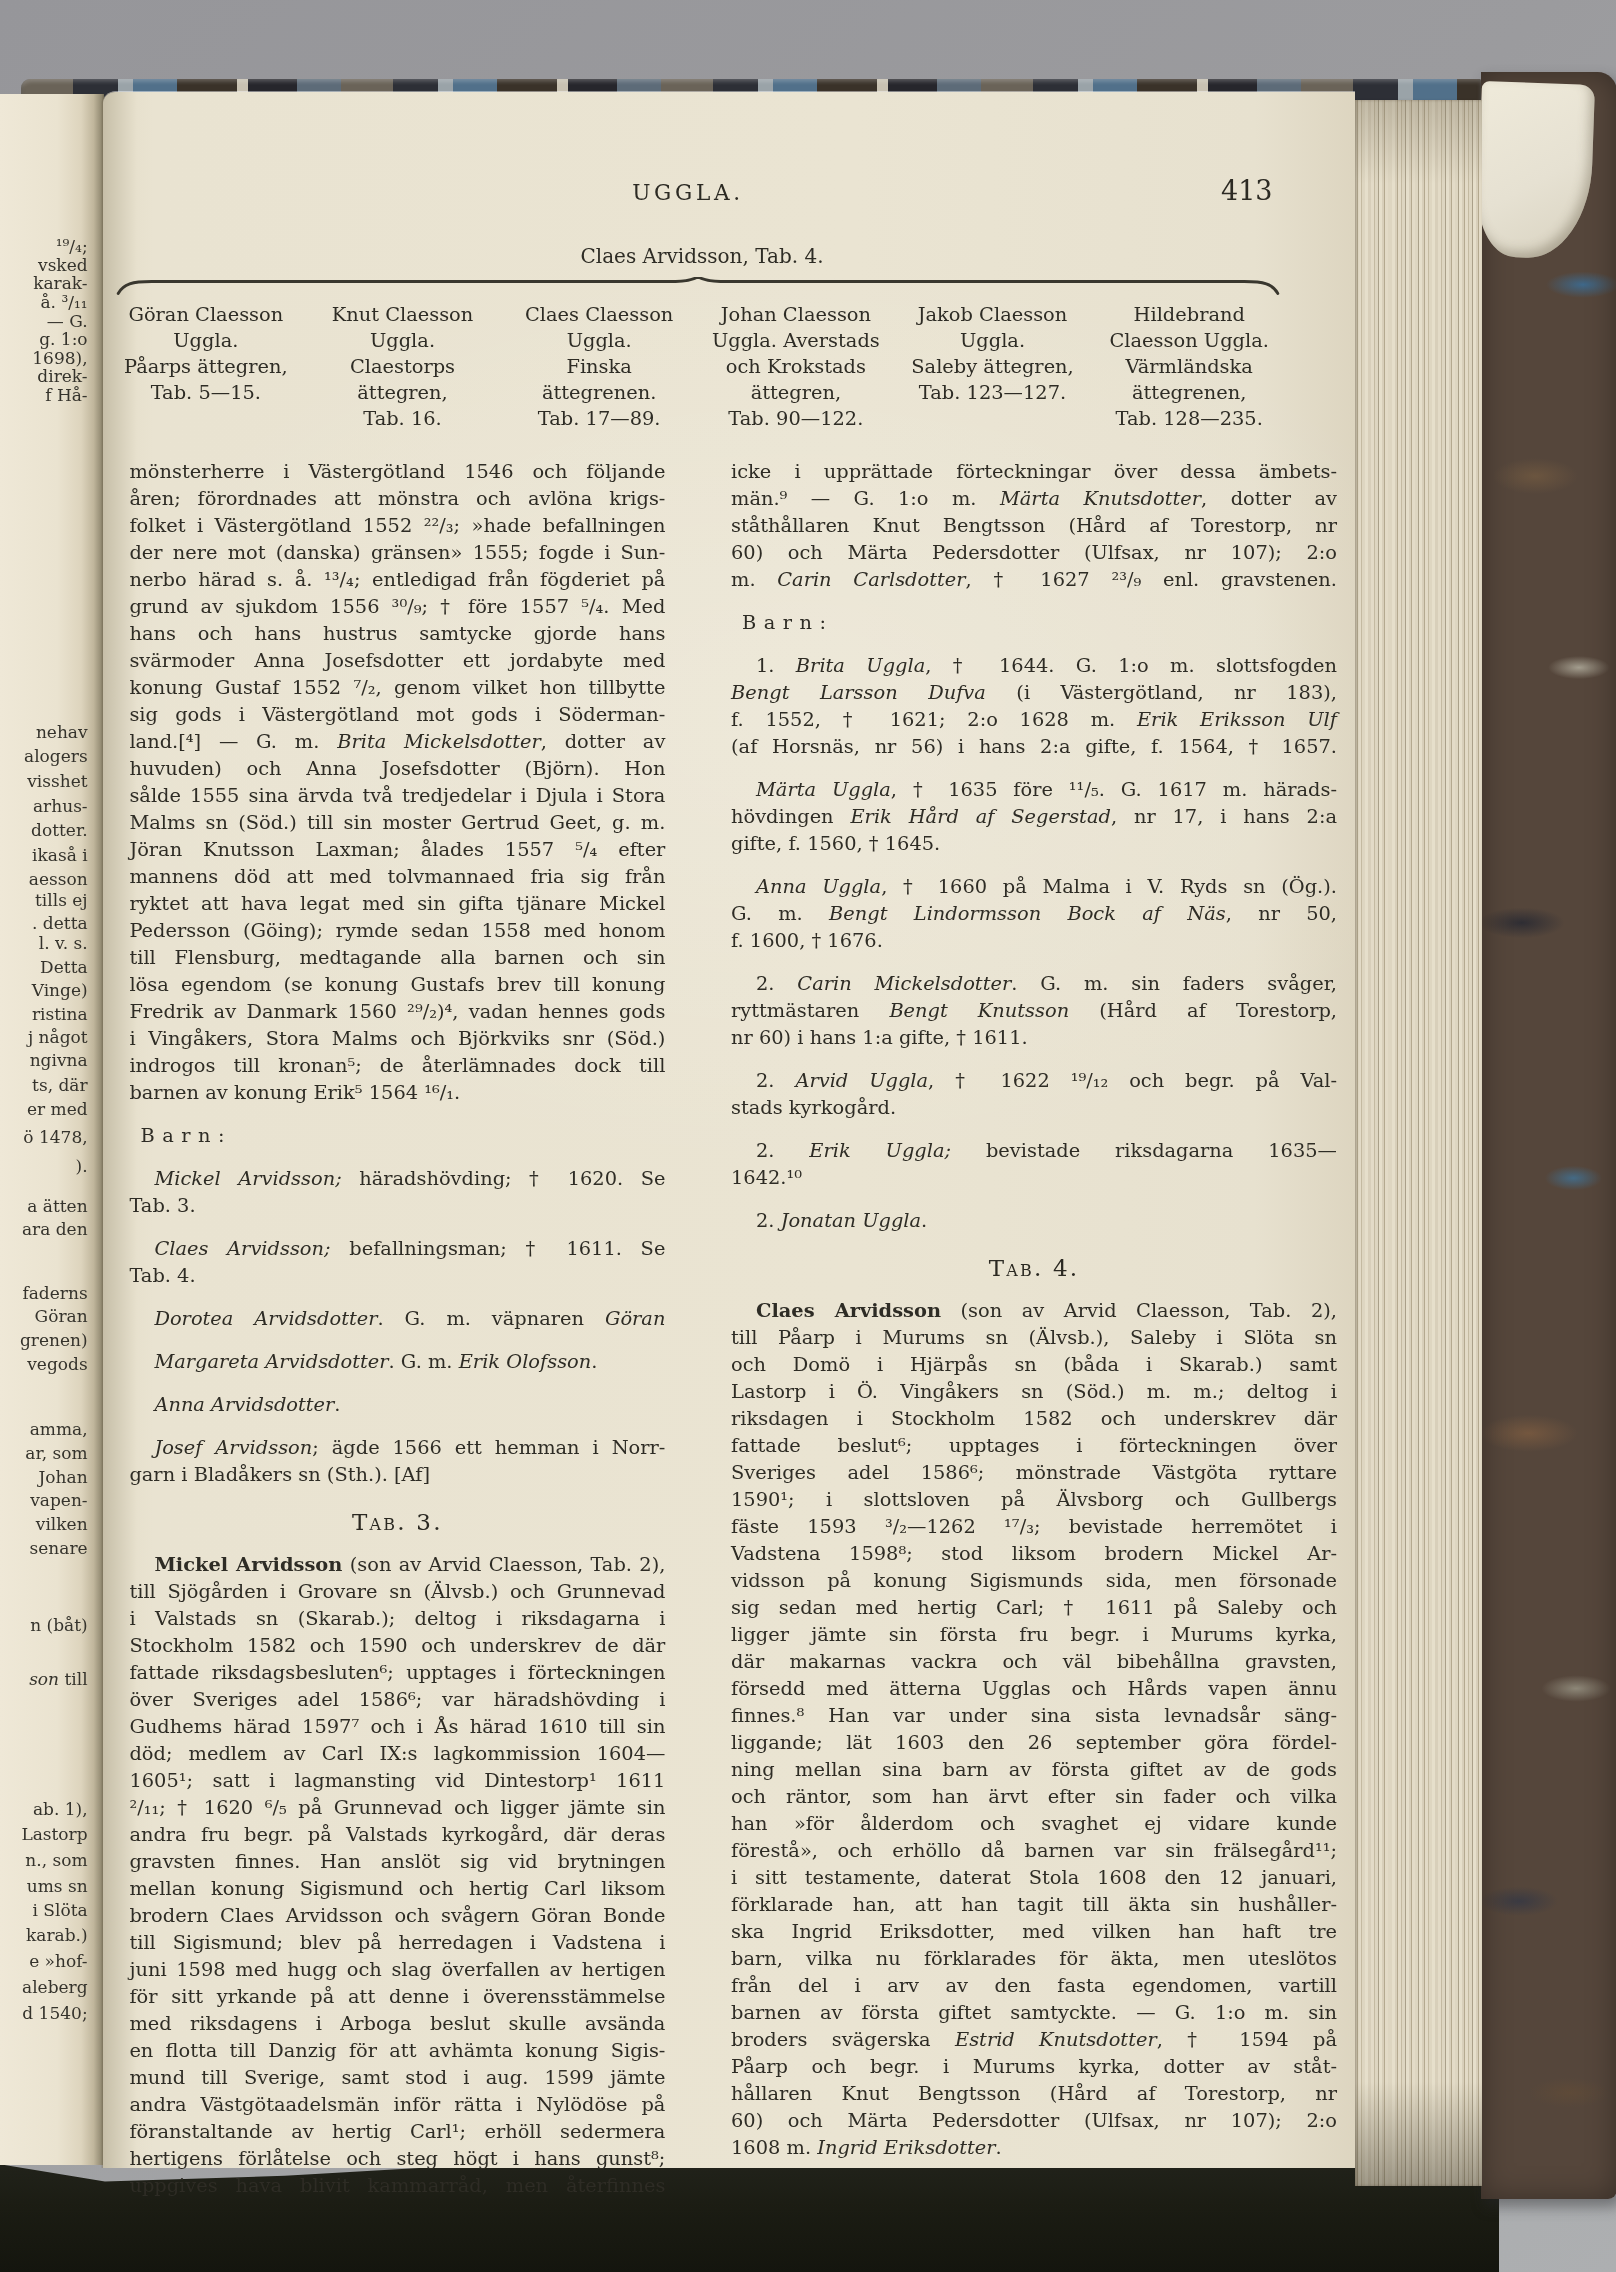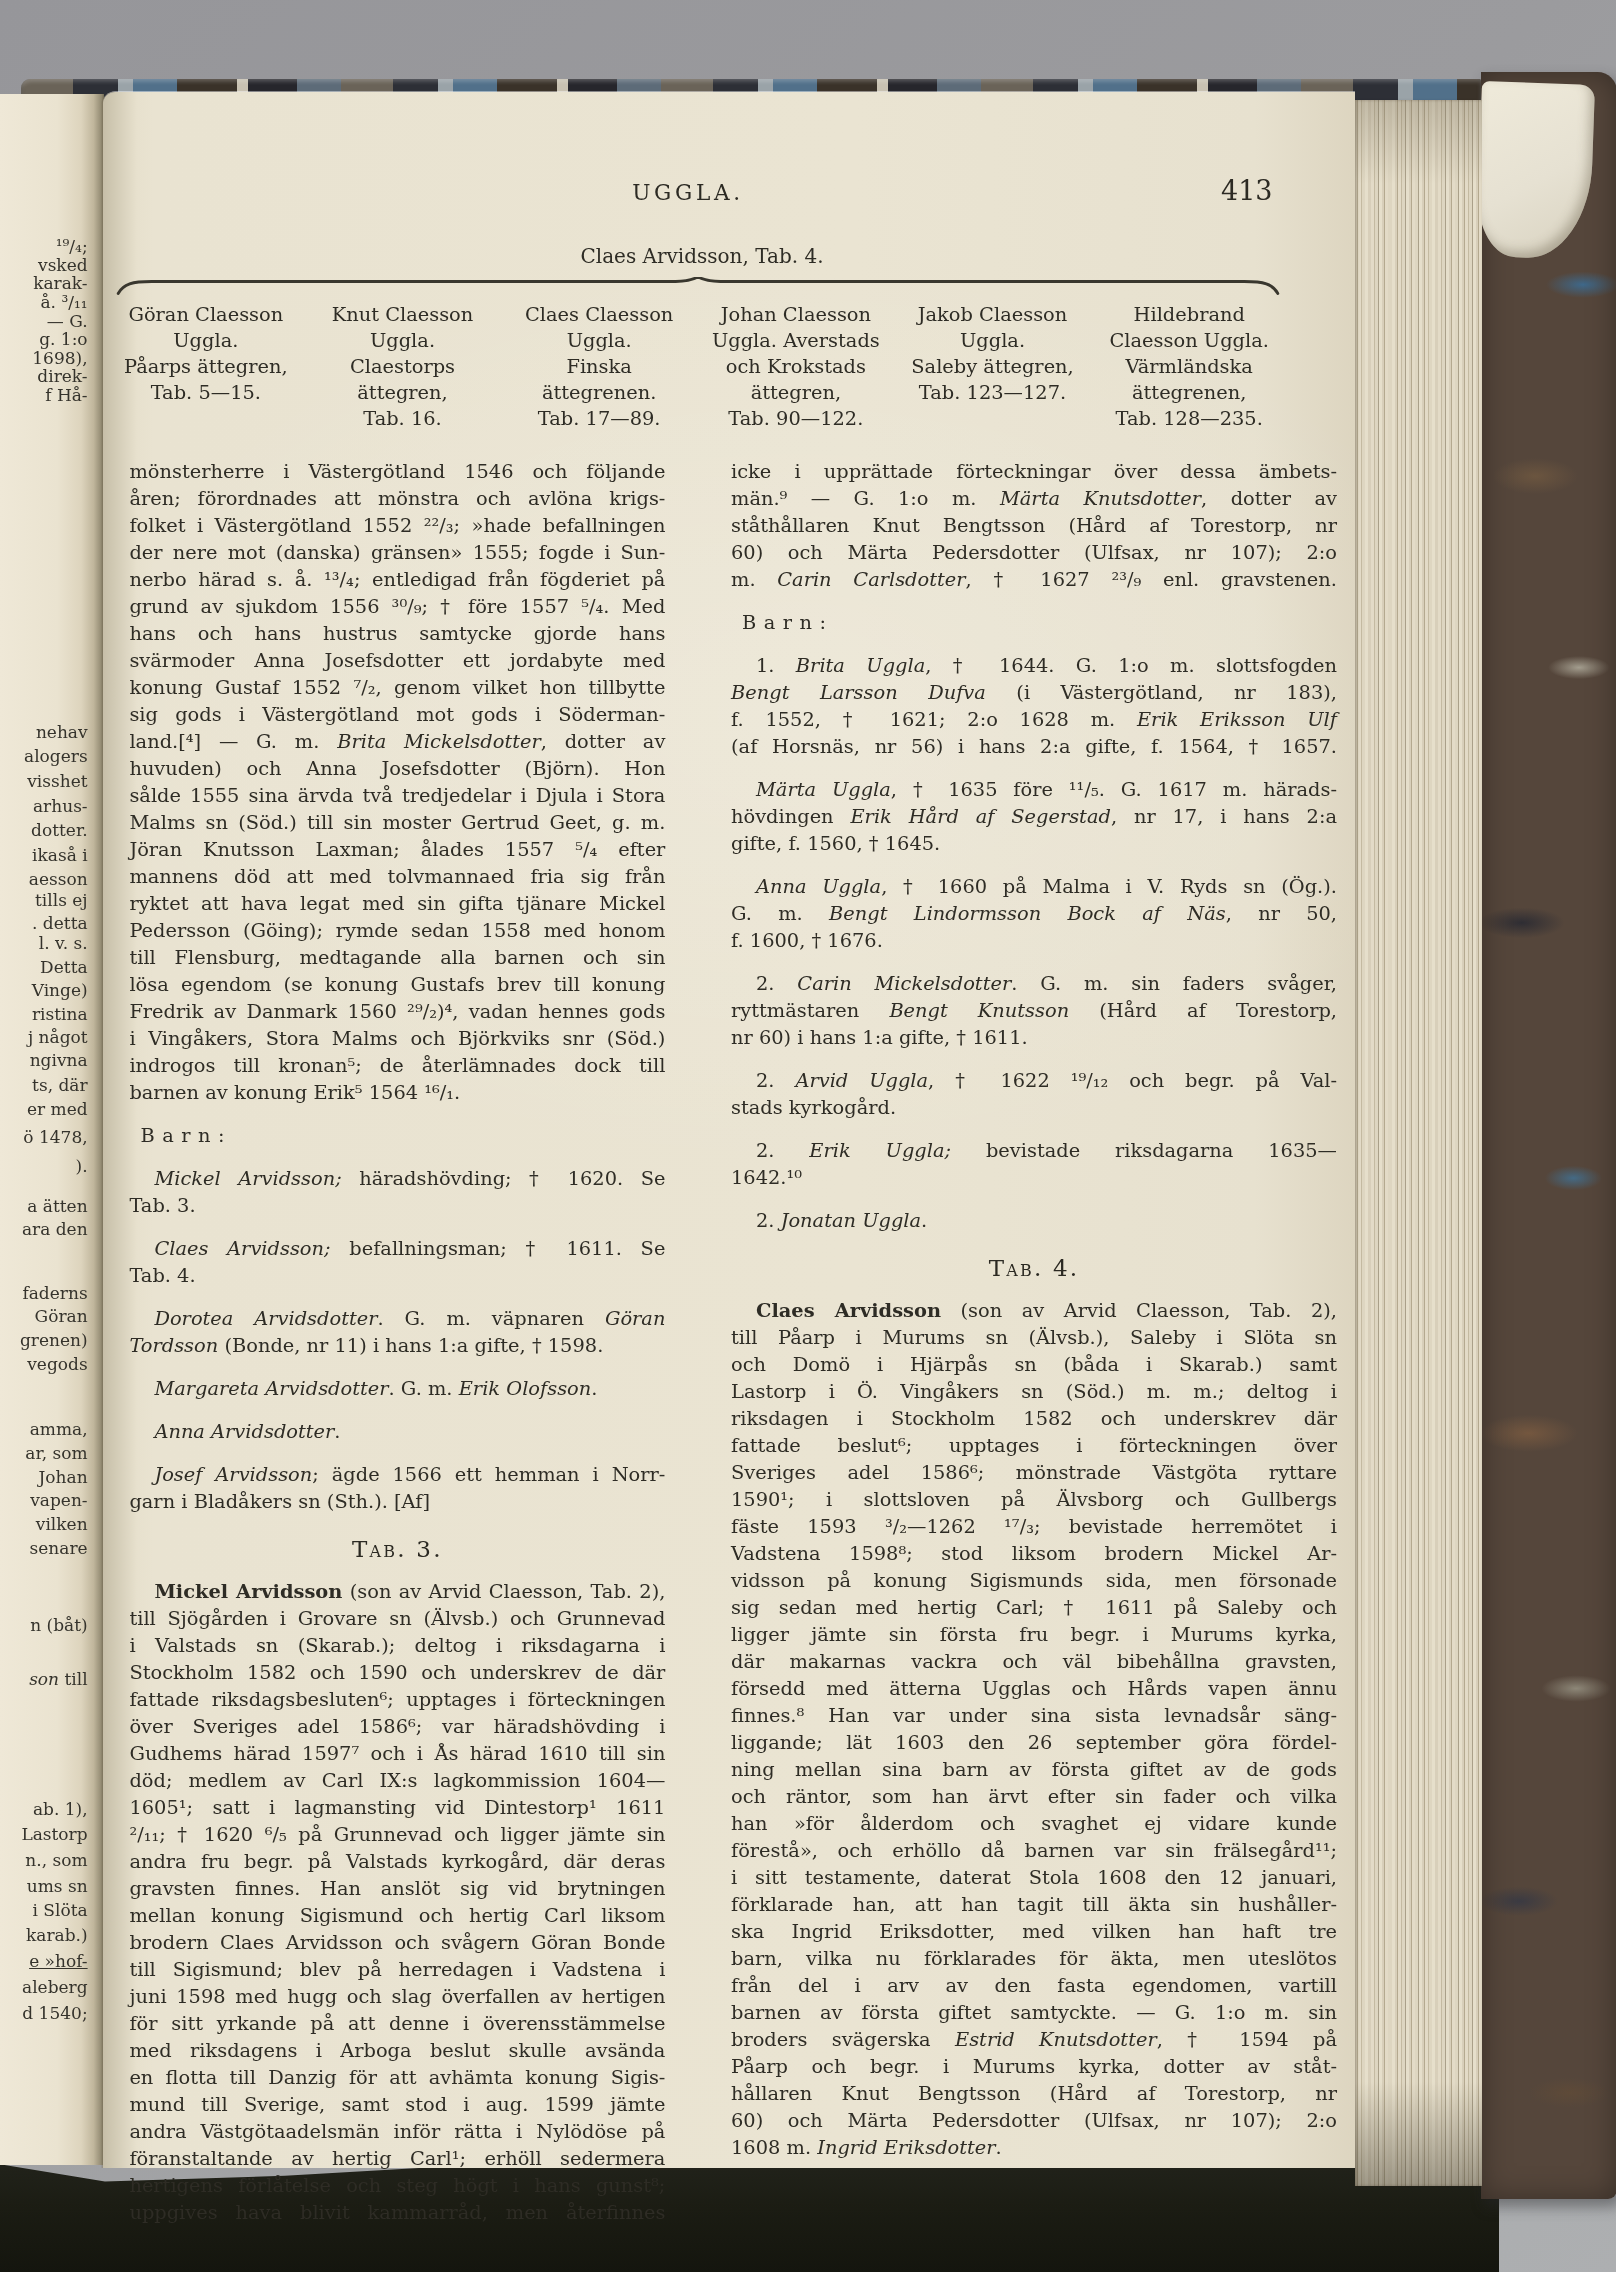--- a/index.html
+++ b/index.html
@@ -161,21 +161,21 @@
       <div class="frag" style="top: 1421px;">vilken</div>
       <div class="frag" style="top: 1445px;">senare</div>
       <div class="frag" style="top: 1522px;">n (båt)</div>
       <div class="frag" style="top: 1576px;"><i>son</i> till</div>
       <div class="frag" style="top: 1706px;">ab. 1),</div>
       <div class="frag" style="top: 1731px;">Lastorp</div>
       <div class="frag" style="top: 1757px;">n., som</div>
       <div class="frag" style="top: 1783px;">ums sn</div>
       <div class="frag" style="top: 1807px;">i Slöta</div>
       <div class="frag" style="top: 1832px;">karab.)</div>
-      <div class="frag" style="top: 1858px; text-decoration: underline;">e »hof-</div>
+      <div class="frag" style="top: 1858px;">e »hof-</div>
       <div class="frag" style="top: 1884px;">aleberg</div>
       <div class="frag" style="top: 1910px;">d 1540;</div>
     </div>
 </div>
 
 <div class="fore-edge"></div>
 
 <div class="page">
   <div class="family-title">UGGLA.</div>
   <div class="page-number">413</div>
@@ -262,21 +262,20 @@
       <div class="para">
         <div class="line indent just"><i>Mickel Arvidsson;</i> häradshövding; † 1620.  Se</div>
         <div class="line">Tab. 3.</div>
       </div>
       <div class="para">
         <div class="line indent just"><i>Claes Arvidsson;</i> befallningsman; † 1611.  Se</div>
         <div class="line">Tab. 4.</div>
       </div>
       <div class="para">
         <div class="line indent just"><i>Dorotea Arvidsdotter</i>.  G. m. väpnaren <i>Göran</i></div>
-        <div class="line"><i>Tordsson</i> (Bonde, nr 11) i hans 1:a gifte, † 1598.</div>
       </div>
       <div class="para">
         <div class="line indent"><i>Margareta Arvidsdotter</i>.  G. m. <i>Erik Olofsson</i>.</div>
       </div>
       <div class="para">
         <div class="line indent"><i>Anna Arvidsdotter</i>.</div>
       </div>
       <div class="para">
         <div class="line indent just"><i>Josef Arvidsson</i>; ägde 1566 ett hemman i Norr-</div>
         <div class="line">garn i Bladåkers sn (Sth.). [Af]</div>

